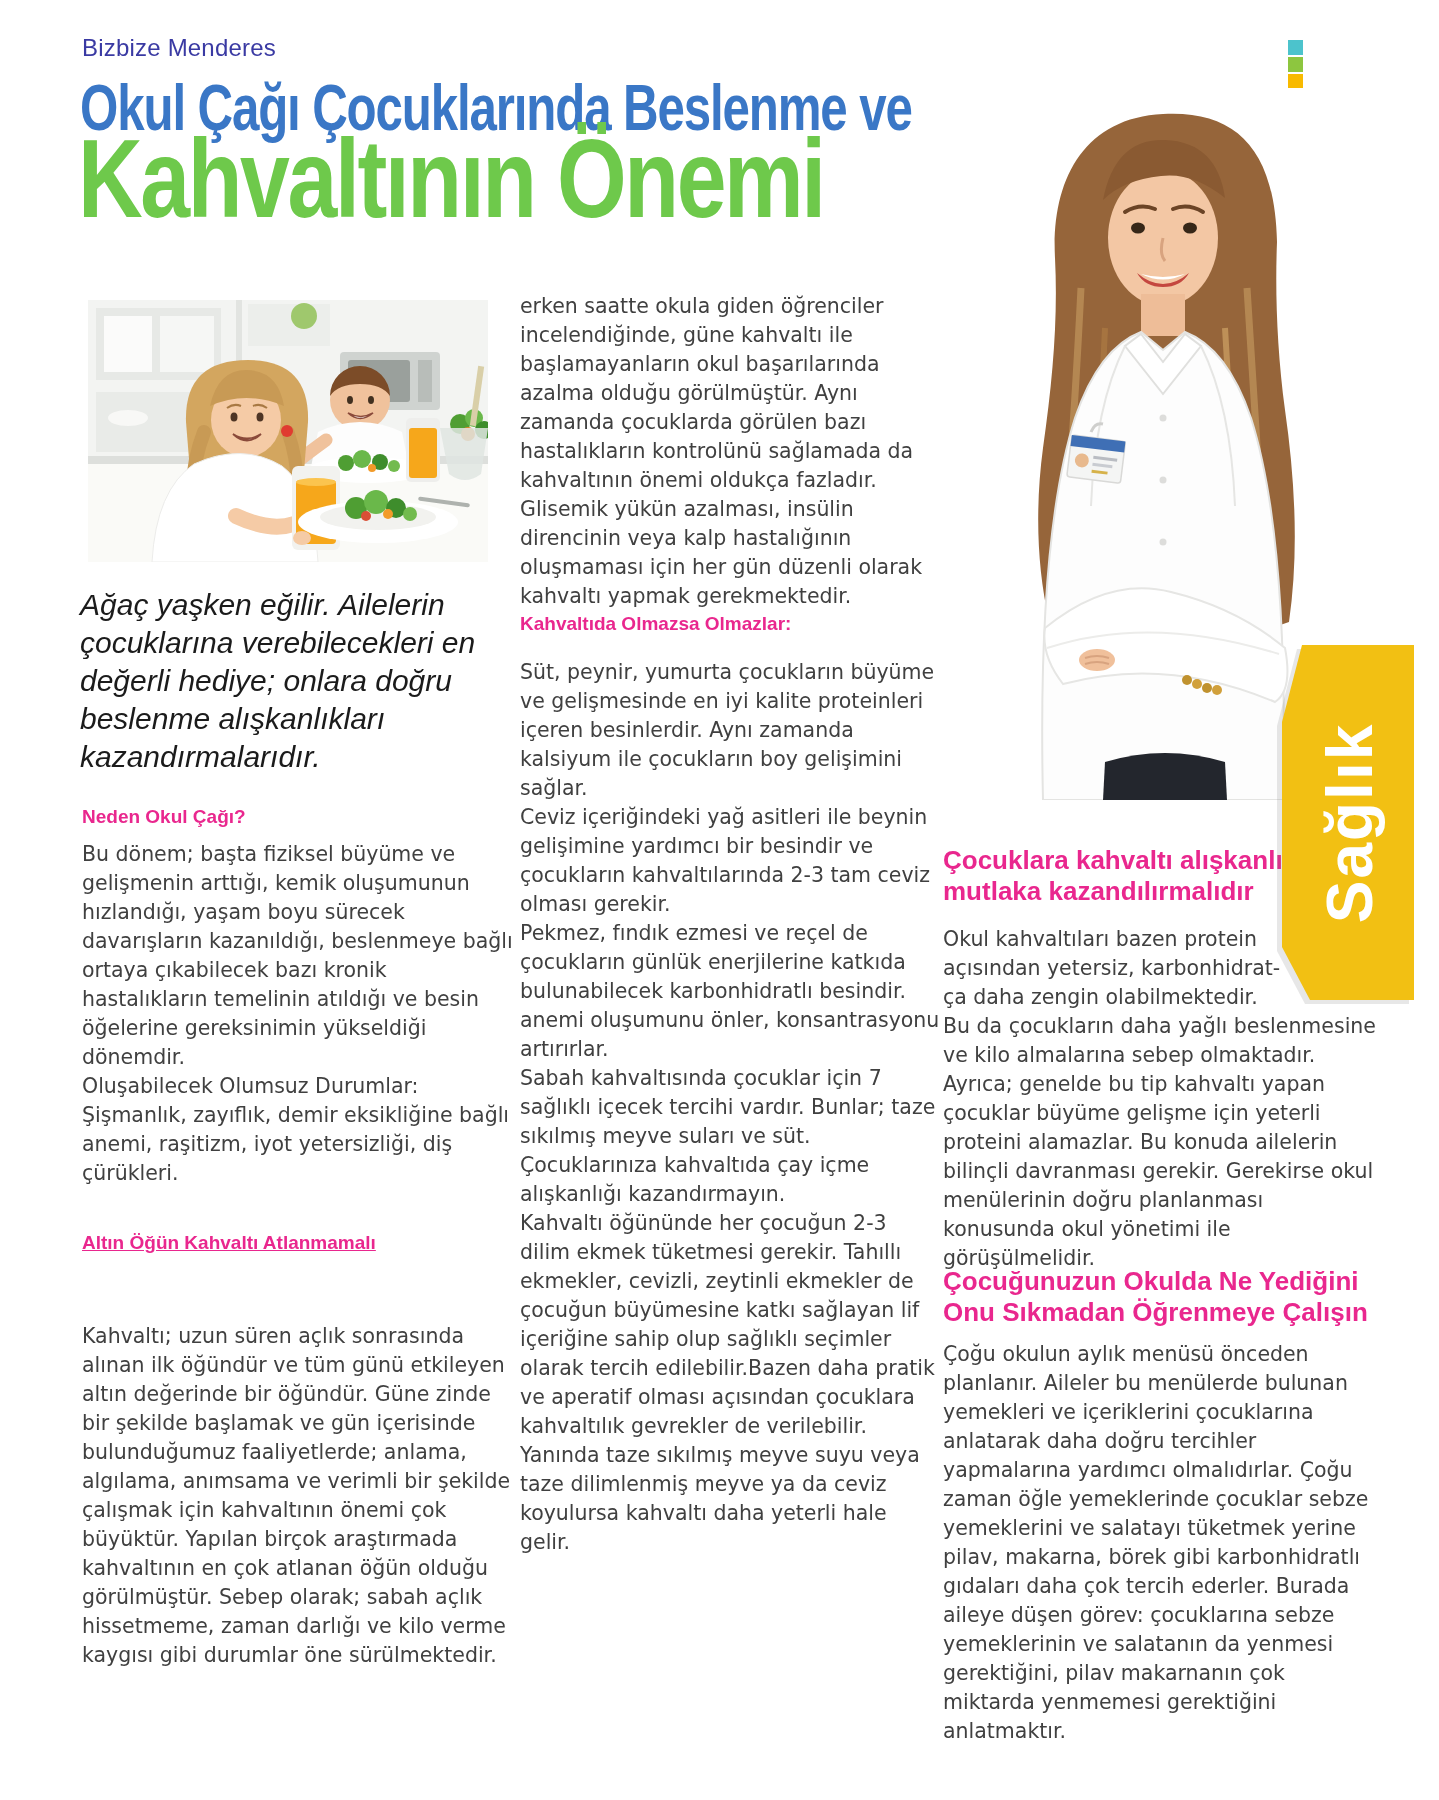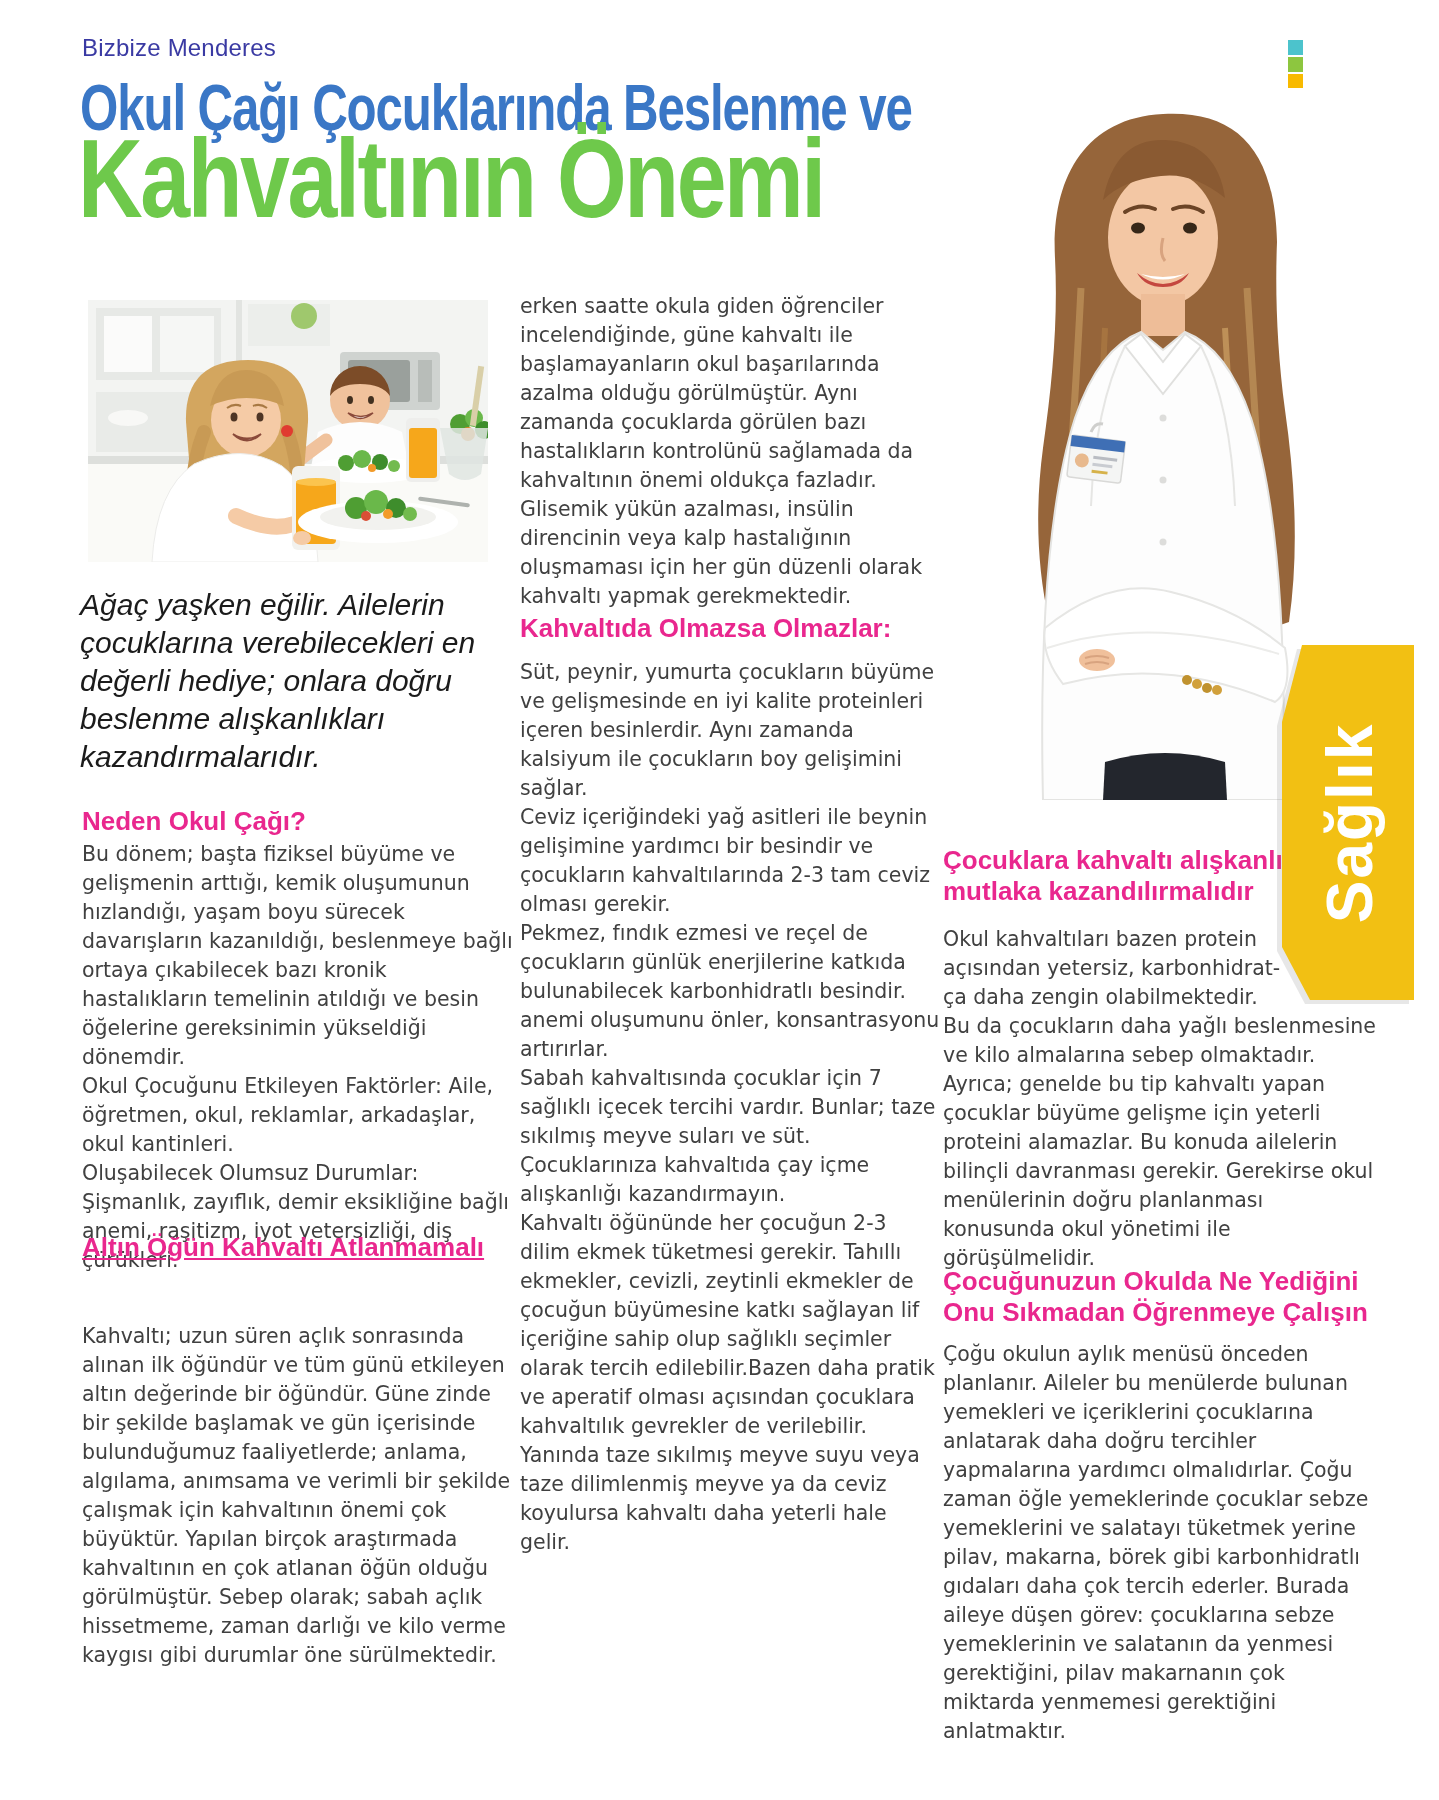--- a/index.html
+++ b/index.html
@@ -18,21 +18,21 @@
           font-size:64px;color:#3a77c6;white-space:nowrap;letter-spacing:-1.5px;
           transform:scaleX(.77);transform-origin:left top;line-height:1;}
   .title2{left:78px;top:126px;font-family:"Liberation Sans",sans-serif;font-weight:bold;
           font-size:112px;color:#6ec94b;white-space:nowrap;letter-spacing:-3px;
           transform:scaleX(.8);transform-origin:left top;line-height:.95;}
   
   .body-txt{font-size:20.5px;line-height:29px;color:#404040;}
   .quote{left:80px;top:586px;width:432px;font-family:"Liberation Sans",sans-serif;
          font-style:italic;font-weight:500;font-size:30px;line-height:38px;color:#1b1b1b;}
   .pink-h{font-family:"Liberation Sans",sans-serif;font-weight:bold;color:#e9278e;}
-  .h-small{font-size:26px;line-height:1.1;}
+  .h-small{font-size:19px;line-height:1.1;}
   .h-col3{font-size:26px;line-height:31px;}
   .caption{font-family:"Liberation Sans",sans-serif;font-style:italic;font-size:24px;color:#1b1b1b;text-align:center;}
   .sub-para{margin:0;}
   .intrude{float:right;width:98px;height:78px;}
   
   #col1-h1{left:82px;top:807px;}
   #col1-p1{left:82px;top:840px;width:436px;}
   #col1-h2{left:82px;top:1233px;text-decoration:underline;}
   #col1-p2{left:82px;top:1322px;width:436px;}
   #col2-p1{left:520px;top:292px;width:420px;}
@@ -151,21 +151,20 @@
         <circle cx="278" cy="216" r="5" fill="#d94f35"></circle>
       <rect x="330" y="200" width="52" height="4" rx="2" fill="#aeb2ae" transform="rotate(8 356 202)"></rect>
     </g>
   </svg>
 
   <div class="abs quote">Ağaç yaşken eğilir. Ailelerin çocuklarına verebilecekleri en değerli hediye; onlara doğru beslenme alışkanlıkları kazandırmalarıdır.</div>
 
   <div class="abs pink-h h-small" id="col1-h1">Neden Okul Çağı?</div>
   <div class="abs body-txt" id="col1-p1">
     <p class="sub-para">Bu dönem; başta fiziksel büyüme ve gelişmenin arttığı, kemik oluşumunun hızlandığı, yaşam boyu sürecek davarışların kazanıldığı, beslenmeye bağlı ortaya çıkabilecek bazı kronik hastalıkların temelinin atıldığı ve besin öğelerine gereksinimin yükseldiği dönemdir.</p>
-    <p class="sub-para">Okul Çocuğunu Etkileyen Faktörler: Aile, öğretmen, okul, reklamlar, arkadaşlar, okul kantinleri.</p>
     <p class="sub-para">Oluşabilecek Olumsuz Durumlar: Şişmanlık, zayıflık, demir eksikliğine bağlı anemi, raşitizm, iyot yetersizliği, diş çürükleri.</p>
   </div>
   <div class="abs pink-h h-small" id="col1-h2">Altın Öğün Kahvaltı Atlanmamalı</div>
   <div class="abs body-txt" id="col1-p2">Kahvaltı; uzun süren açlık sonrasında alınan ilk öğündür ve tüm günü etkileyen altın değerinde bir öğündür. Güne zinde bir şekilde başlamak ve gün içerisinde bulunduğumuz faaliyetlerde; anlama, algılama, anımsama ve verimli bir şekilde çalışmak için kahvaltının önemi çok büyüktür. Yapılan birçok araştırmada kahvaltının en çok atlanan öğün olduğu görülmüştür. Sebep olarak; sabah açlık hissetmeme, zaman darlığı ve kilo verme kaygısı gibi durumlar öne sürülmektedir.</div>
 
   <div class="abs body-txt" id="col2-p1">erken saatte okula giden öğrenciler incelendiğinde, güne kahvaltı ile başlamayanların okul başarılarında azalma olduğu görülmüştür. Aynı zamanda çocuklarda görülen bazı hastalıkların kontrolünü sağlamada da kahvaltının önemi oldukça fazladır. Glisemik yükün azalması, insülin direncinin veya kalp hastalığının oluşmaması için her gün düzenli olarak kahvaltı yapmak gerekmektedir.</div>
   <div class="abs pink-h h-small" id="col2-h1">Kahvaltıda Olmazsa Olmazlar:</div>
   <div class="abs body-txt" id="col2-p2">
     <p class="sub-para">Süt, peynir, yumurta çocukların büyüme ve gelişmesinde en iyi kalite proteinleri içeren besinlerdir. Aynı zamanda kalsiyum ile çocukların boy gelişimini sağlar.</p>
     <p class="sub-para">Ceviz içeriğindeki yağ asitleri ile beynin gelişimine yardımcı bir besindir ve çocukların kahvaltılarında 2-3 tam ceviz olması gerekir.</p>

